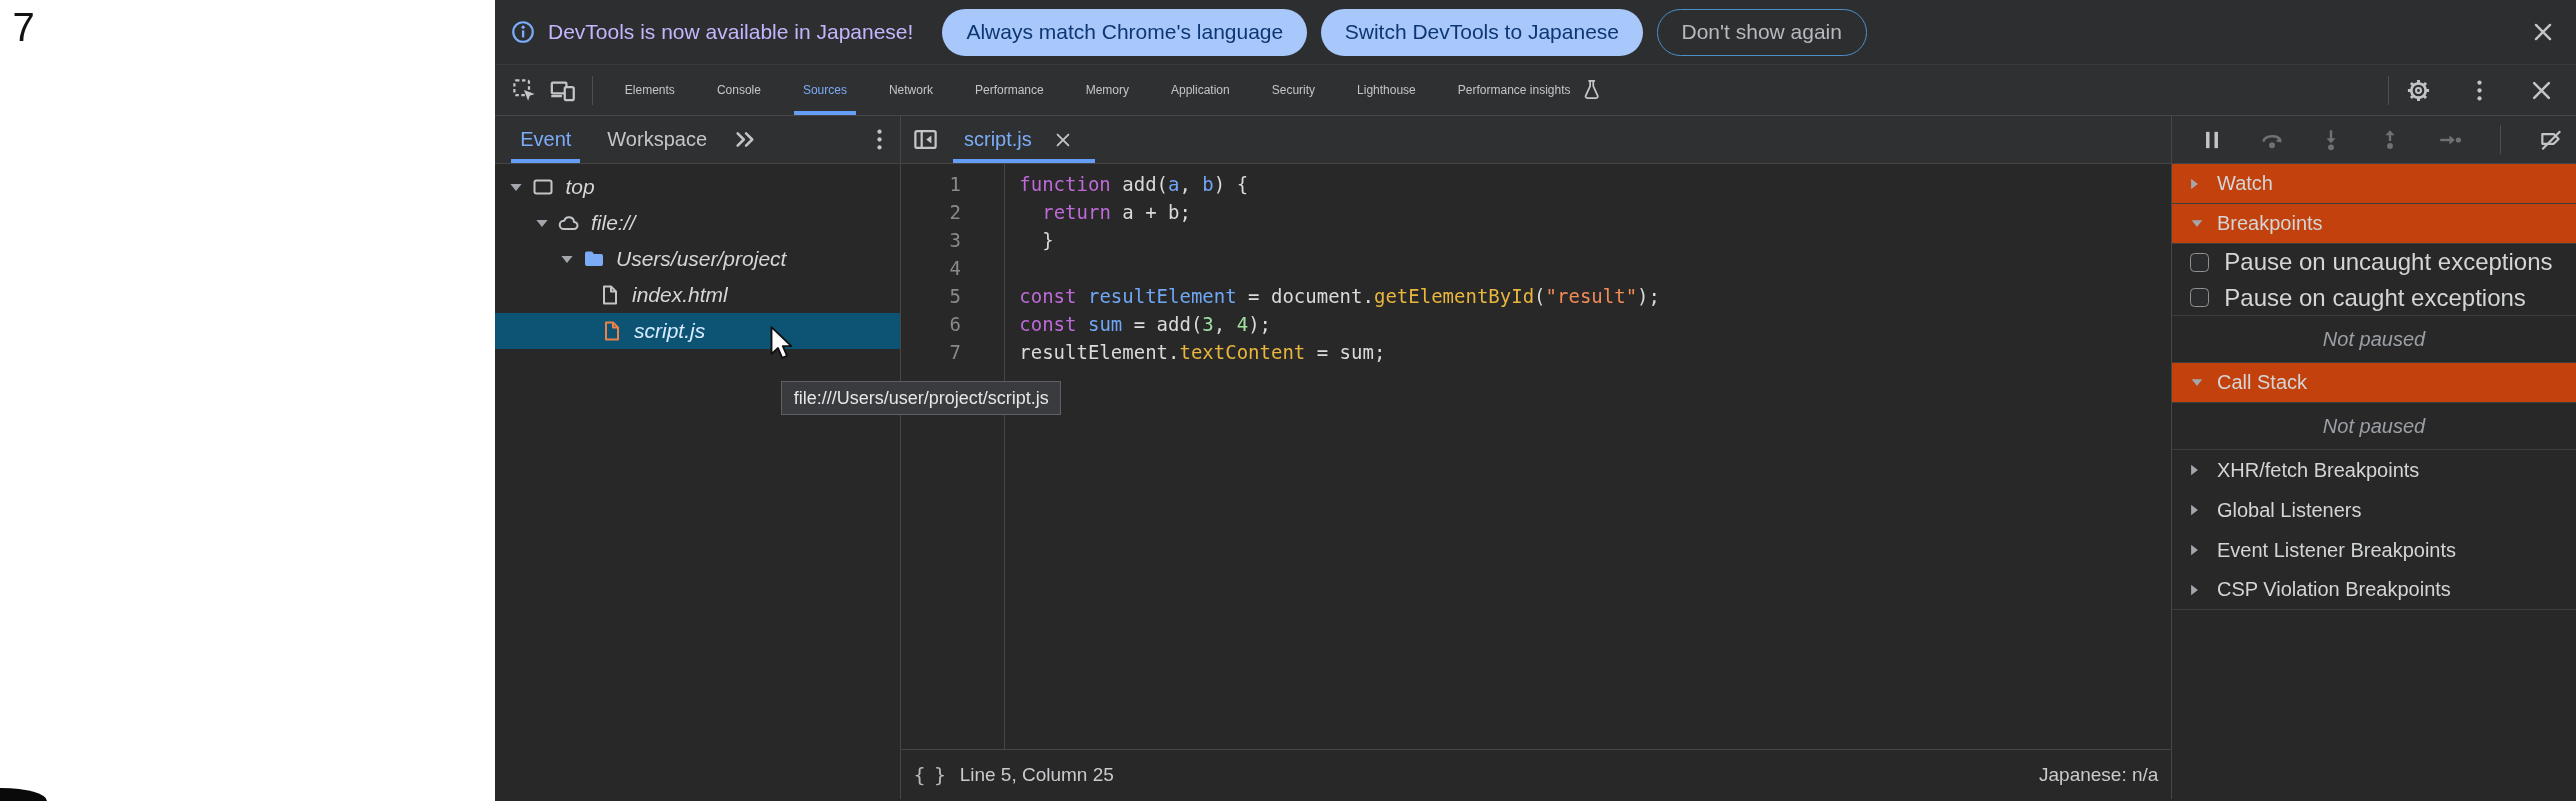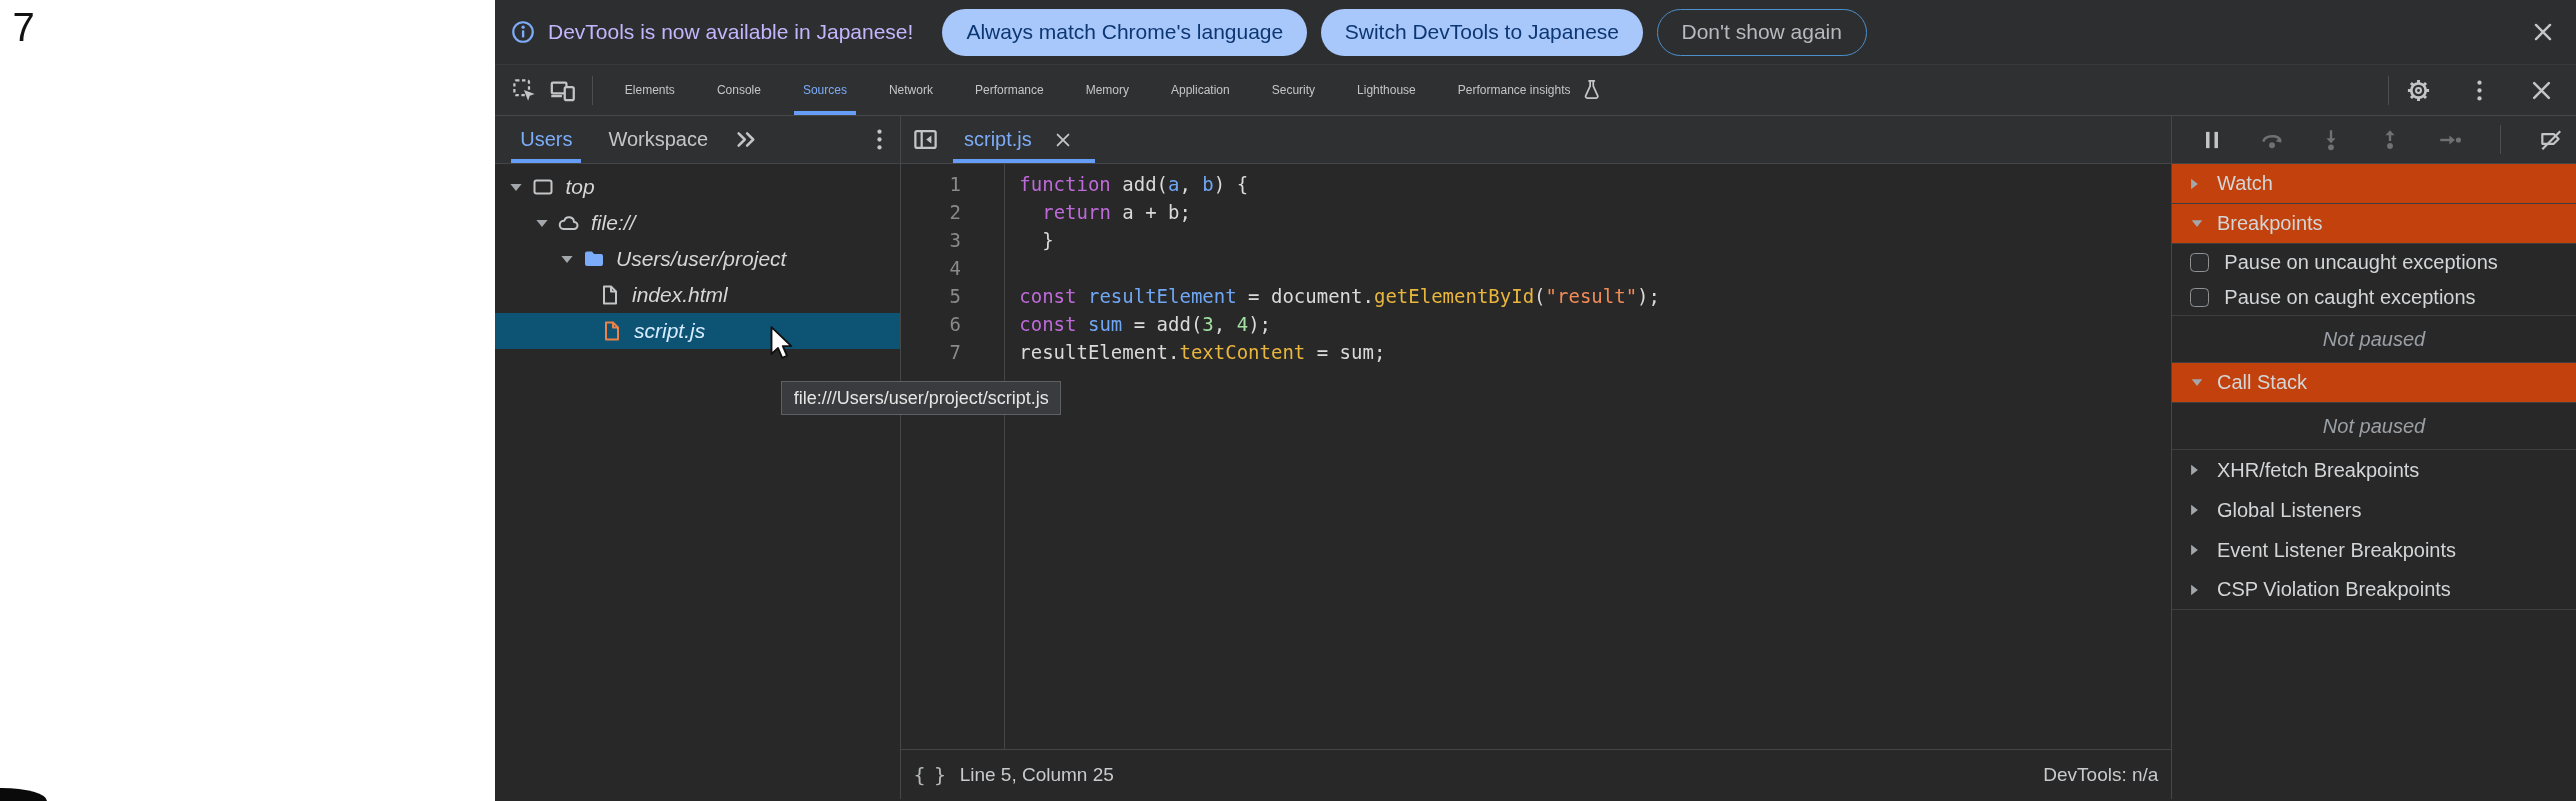--- a/index.html
+++ b/index.html
@@ -106,21 +106,21 @@
   .debug-toolbar { padding-left:20px; gap:19px; }
   .debug-toolbar .icon svg { width:26px; height:26px; }
   .dim { color:#6f7173; }
   .sec { height:40px; display:flex; align-items:center; padding-left:18px; font-size:20px;
          color:#d3d5d7; cursor:pointer; }
   .sec .tri-holder { width:27px; display:inline-flex; }
   .sec .tri-down, .sec .tri-right { transform:scale(0.75); }
   .sec.boxed { background:#c2410c; border-bottom:0.9px solid #3e3e3e; }
   .sec.divider { border-bottom:0.9px solid #3e3e3e; }
   .cbrow { height:36px; display:flex; align-items:center; padding-left:18px; gap:15.3px;
-           font-size:20px; color:#d3d5d7; }
+           font-size:24px; color:#d3d5d7; }
   .cbrow.group-end { border-bottom:0.9px solid #3e3e3e; }
   .cbx { width:19px; height:19px; border:1.8px solid #8f9295; border-radius:4.5px;
          background:#2a2c2d; flex:none; cursor:pointer; }
   .msg { height:47px; display:flex; align-items:center; justify-content:center;
          font-style:italic; color:#9aa0a6; font-size:20px; border-bottom:0.9px solid #3e3e3e; }
 
   
   .tooltip { position:absolute; left:286px; top:381px; height:34px; display:inline-flex;
              align-items:center; padding:0 11.7px; background:#3a3b3e; border:0.9px solid #5f6063;
              color:#e6e6e6; font-size:18px; white-space:nowrap; z-index:50; }
@@ -248,21 +248,21 @@
           </span>
       </button>
     </div>
   </div>
 
   <div class="content-row">
 
     <div class="nav-panel">
       <div class="strip">
         <div class="nav-tabs" id="nav-tabs">
-            <div class="ptab selected">Users</div>
+            <div class="ptab selected">Event</div>
             <div class="ptab">Workspace</div>
           </div>
         <button class="icon-btn">
           <span class="icon">
               <svg viewBox="0 0 24 24">
                 <path d="M5 6.5 l5.5 5.5 -5.5 5.5 M12.5 6.5 l5.5 5.5 -5.5 5.5" fill="none" stroke="currentColor" stroke-width="2.2" stroke-linecap="round" stroke-linejoin="round"></path>
               </svg>
             </span>
         </button>
         <span class="flex-spacer"></span>
@@ -376,21 +376,21 @@
             </div>
             <div class="code-line">
               <span class="ln">7</span>
               <span class="ct"><span class="tok-plain">resultElement.</span><span class="tok-property">textContent</span><span class="tok-plain"> = sum;</span></span>
             </div>
           </div>
       </div>
       <div class="status-bar">
         <span class="braces">{ }</span>
         <span>Line 5, Column 25</span>
-        <span class="status-right">DevTools: n/a</span>
+        <span class="status-right">Japanese: n/a</span>
       </div>
     </div>
 
     <div class="debug-panel">
       <div class="strip debug-toolbar">
         <button class="icon-btn">
           <span class="icon">
               <svg viewBox="0 0 24 24">
                 <rect x="6.5" y="4.5" width="3.2" height="15" fill="currentColor"></rect>
                 <rect x="14.3" y="4.5" width="3.2" height="15" fill="currentColor"></rect>

